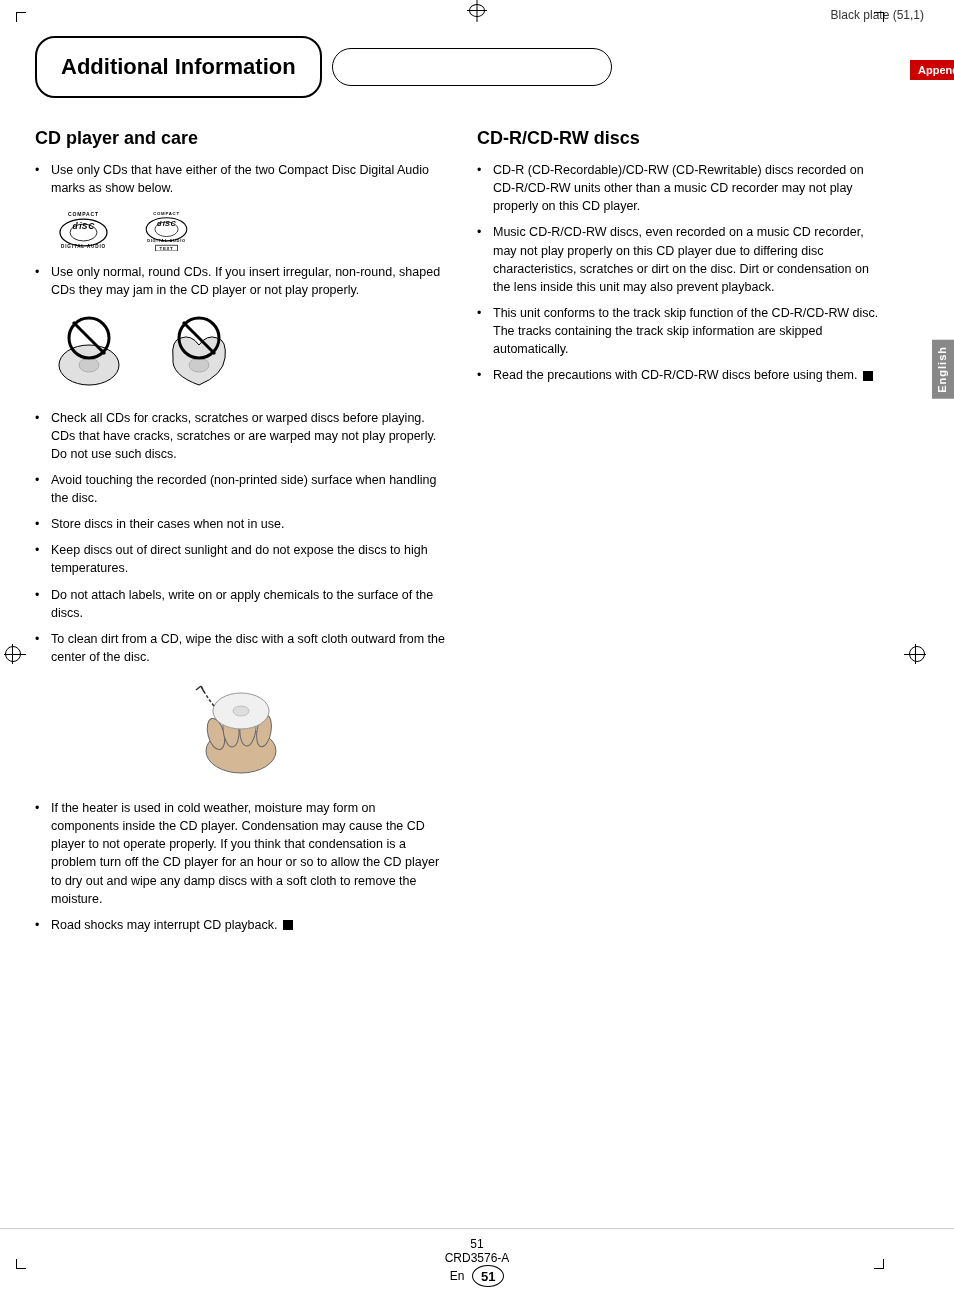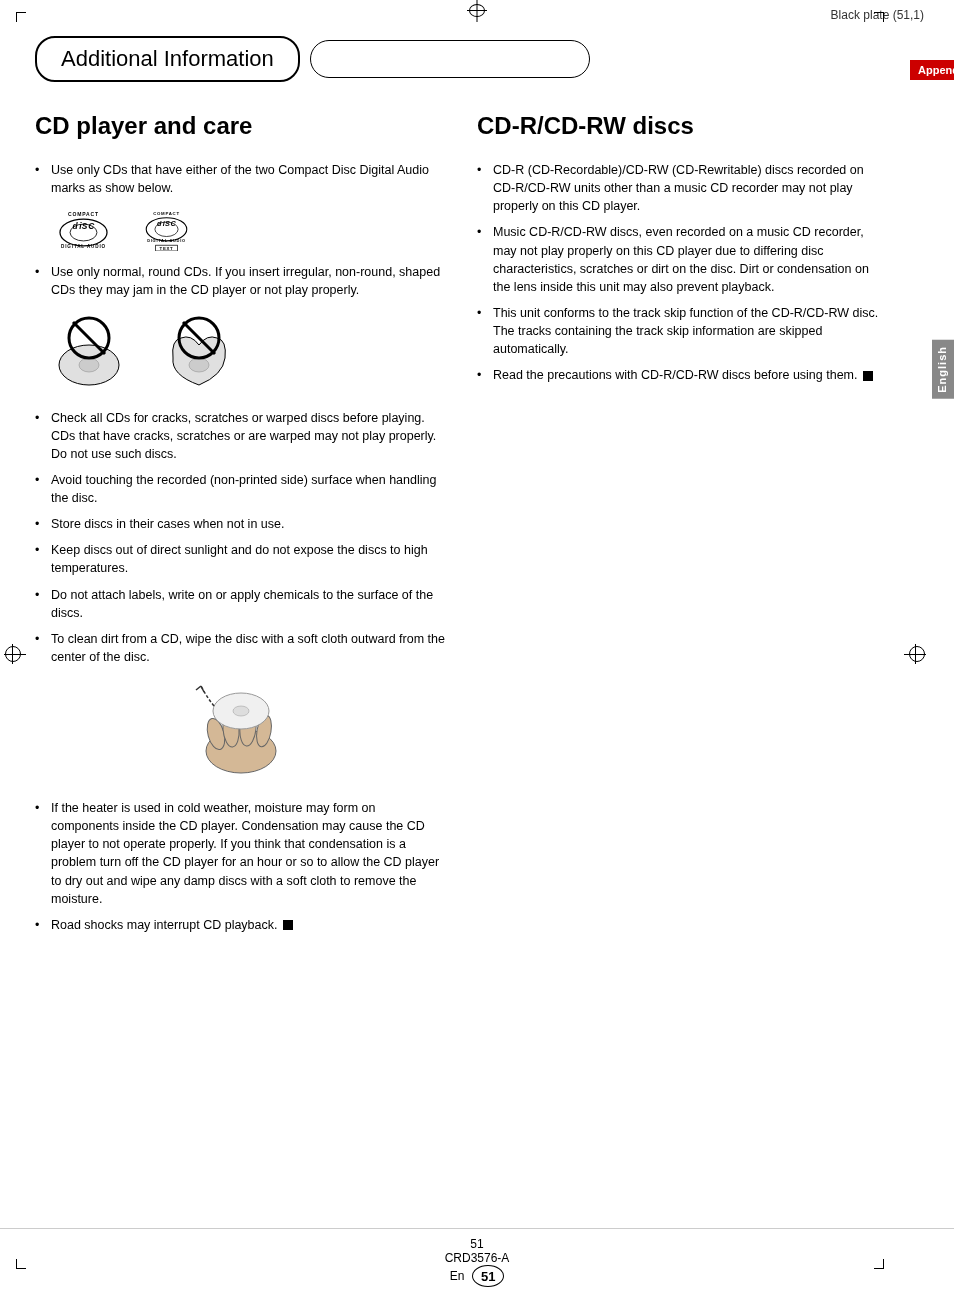--- a/index.html
+++ b/index.html
@@ -72,23 +72,23 @@
       display: flex;
       align-items: center;
       margin-bottom: 30px;
       margin-top: 10px;
       gap: 10px;
     }
 
     .title-box {
       border: 2px solid #000;
       border-radius: 20px;
-      padding: 8px 24px;
+      padding: 16px 24px;
       font-size: 22px;
-      font-weight: normal;
+      font-weight: bold;
       white-space: nowrap;
     }
 
     .header-oval {
       border: 1.5px solid #000;
       border-radius: 20px;
       width: 280px;
       height: 38px;
     }
 
@@ -102,23 +102,23 @@
     .col-left {
       flex: 1;
     }
 
     .col-right {
       flex: 1;
     }
 
     
     .section-title {
-      font-size: 24px;
-      font-weight: bold;
-      margin-bottom: 21px;
+      font-size: 18px;
+      font-weight: bold;
+      margin-bottom: 12px;
     }
 
     
     .bullet-list {
       list-style: none;
       padding: 0;
     }
 
     .bullet-list li {
       padding-left: 16px;

